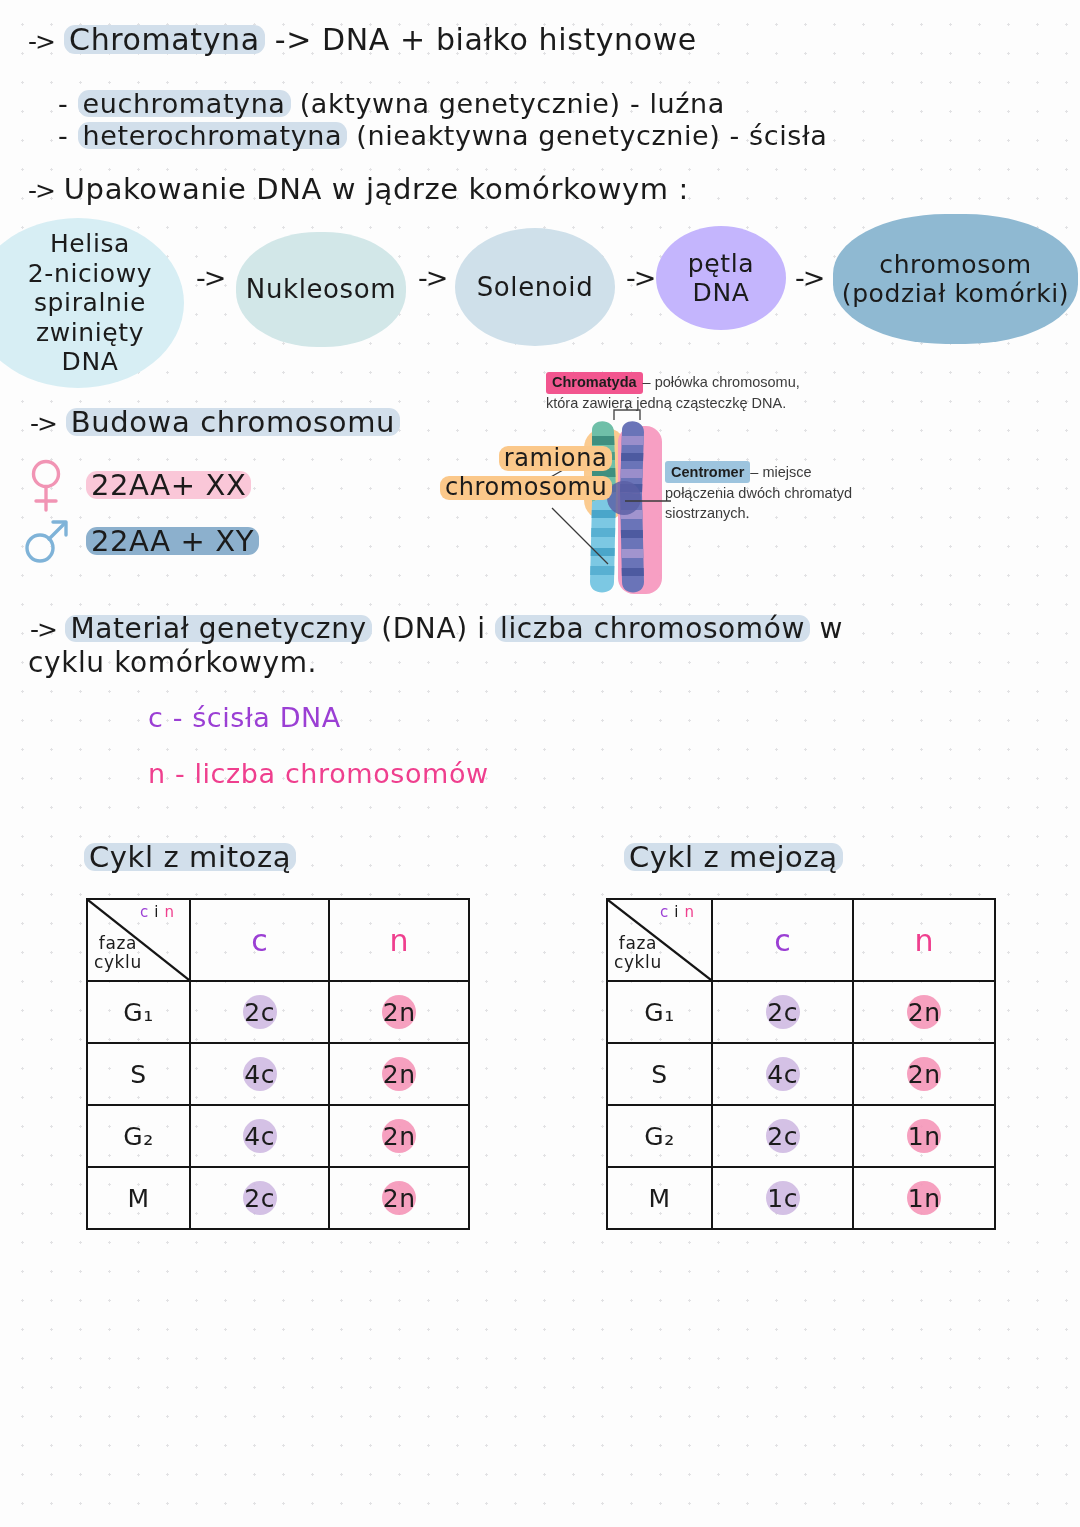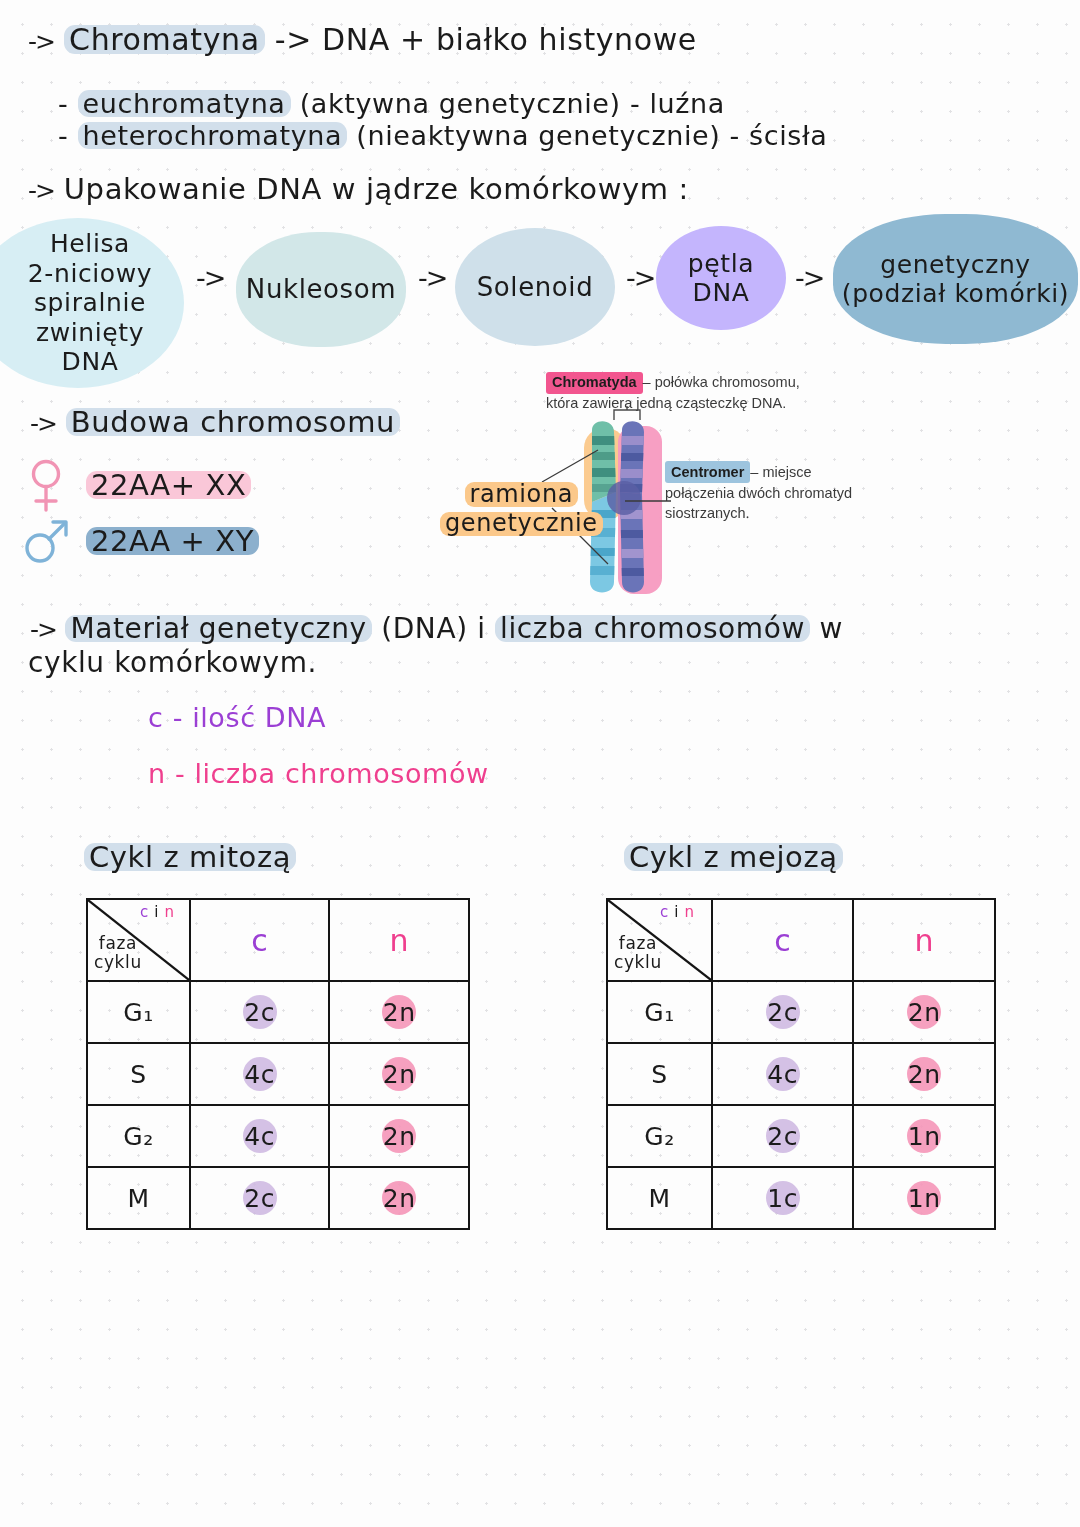--- a/index.html
+++ b/index.html
@@ -106,21 +106,21 @@
 <div class="bub hand" style="left:656px;top:226px;width:130px;height:104px;border-radius:50%;
             background:#c4b5fd;font-size:25px;">
   <span style="white-space:pre-line;">pętla
 DNA</span>
 </div>
 
 <div class="line hand arrow" style="left:795px;top:262px;font-size:27px;">-&gt;</div>
 
 <div class="bub hand" style="left:833px;top:214px;width:245px;height:130px;border-radius:46%;
             background:#8fb9d2;font-size:25px;">
-  <span style="white-space:pre-line;">genetyczny
+  <span style="white-space:pre-line;">chromosom
 (podział komórki)</span>
 </div>
 
 <div class="line hand" style="left:30px;top:405px;font-size:29px;">
   <span class="arrow">-&gt;</span>
   <span class="hl hl-blue">Budowa   chromosomu</span>
 </div>
 
 <svg class="abs" style="left:26px;top:458px;" width="40" height="56" viewBox="0 0 40 56">
   <circle cx="20" cy="16" r="12.5" fill="none" stroke="#f194b4" stroke-width="3.4"></circle>
@@ -144,23 +144,23 @@
   <span class="pbadge" style="background:#f2568f;">Chromatyda</span><span style="white-space:pre-line;">– połówka chromosomu,
 która zawiera jedną cząsteczkę DNA.</span>
 </div>
 
 <div class="fig printed" style="left:665px;top:461px;font-size:14.5px;line-height:1.38;">
   <span class="pbadge" style="background:#9dc4de;">Centromer</span><span style="white-space:pre-line;">– miejsce
 połączenia dwóch chromatyd
 siostrzanych.</span>
 </div>
 
-<div class="fig hand" style="left:440px;top:444px;font-size:24px;line-height:1.22;text-align:center;margin-top:36px;">
+<div class="fig hand" style="left:440px;top:444px;font-size:24px;line-height:1.22;text-align:right;">
   <span class="hl hl-orange" style="display:inline-block;">ramiona</span><br>
-  <span class="hl hl-orange" style="display:inline-block;">genetycznie</span>
+  <span class="hl hl-orange" style="display:inline-block;">chromosomu</span>
 </div>
 
 <svg class="fig" style="left:548px;top:406px;" width="140" height="200" viewBox="0 0 140 200">
   <defs>
     <clipPath id="armTL">
         <path d="M44,24 C44,12 66,12 66,26 L68,86 L44,96 Z"></path>
       </clipPath>
     <clipPath id="armBL">
         <path d="M44,96 L68,86 L66,176 C66,190 42,190 42,176 Z"></path>
       </clipPath>
@@ -224,21 +224,21 @@
 
 <div class="line hand" style="left:30px;top:612px;font-size:28px;">
   <span class="arrow">-&gt;</span>
   <span class="hl hl-blue">Materiał genetyczny</span>
   <span>(DNA) i</span>
   <span class="hl hl-blue">liczba  chromosomów</span>
   <span>w</span>
 </div>
 <div class="line hand" style="left:28px;top:646px;font-size:28px;">cyklu  komórkowym.</div>
 
-<div class="line hand" style="left:148px;top:702px;font-size:27px;color:#9b3fd4;">c - ilość  DNA</div>
+<div class="line hand" style="left:148px;top:702px;font-size:27px;color:#9b3fd4;">c - ścisła  DNA</div>
 <div class="line hand" style="left:148px;top:758px;font-size:27px;color:#ef3f8e;">n - liczba   chromosomów</div>
 
 <div class="line hand" style="left:84px;top:840px;font-size:29px;">
   <span class="hl hl-blue">Cykl  z  mitozą</span>
 </div>
 
 <table class="cyk" style="left:86px;top:898px;width:384px;">
   <tbody>
       <tr>
     <td class="corner" style="width:92px;height:64px;">

